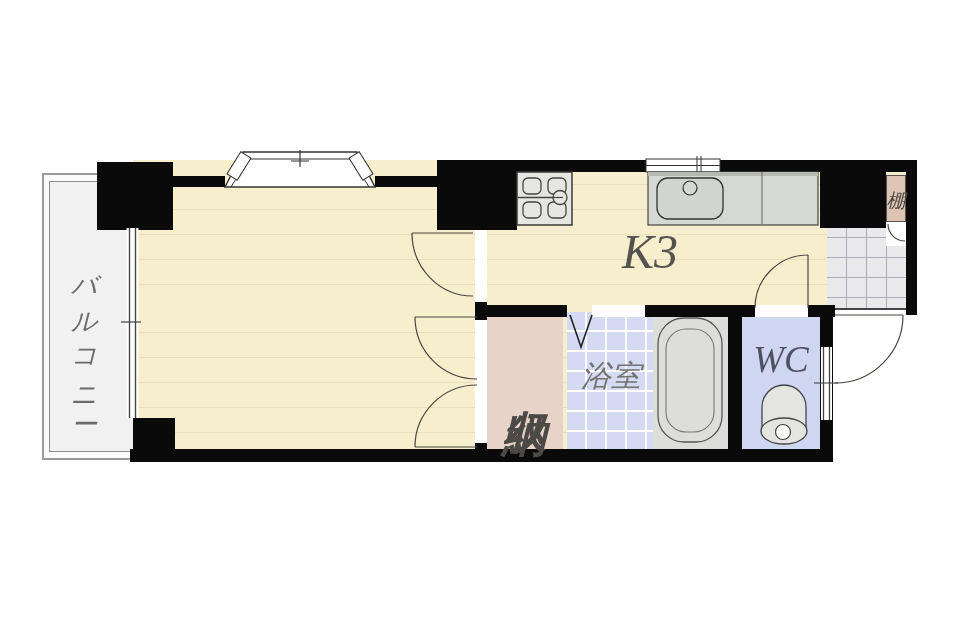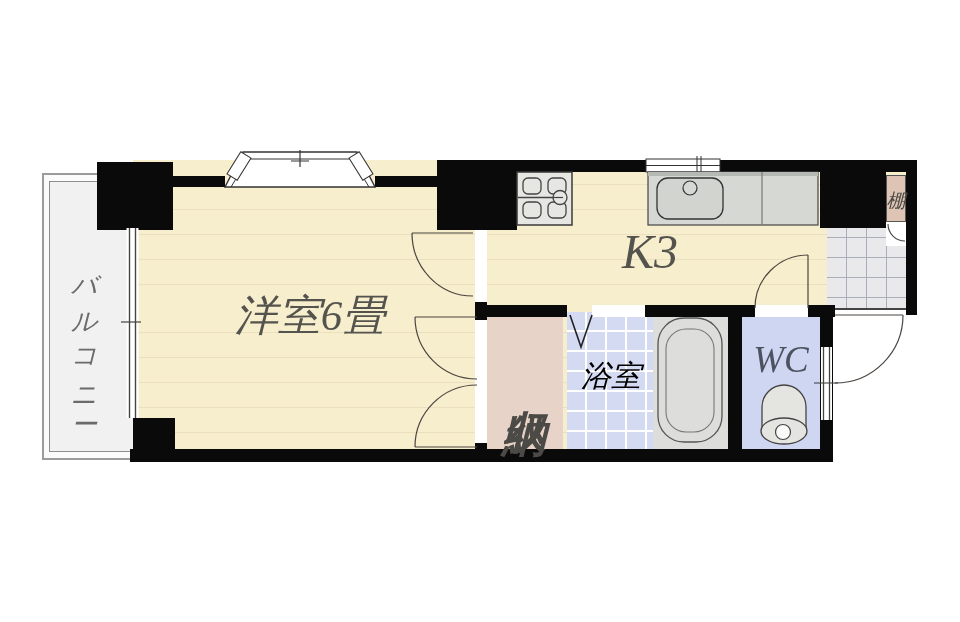--- a/index.html
+++ b/index.html
@@ -144,20 +144,19 @@
     </g>
 
     <g>
       <path d="M762,429 L762,407 A22,22 0 0 1 806,407 L806,429 Q806,433 801,433 L767,433 Q762,433 762,429 Z" fill="#e4e4e0" stroke="#444" stroke-width="1.3"></path>
       <ellipse cx="784" cy="431" rx="23" ry="13" fill="#e4e4e0" stroke="#444" stroke-width="1.3"></ellipse>
       <circle cx="783" cy="432" r="7.5" fill="#fafaf8" stroke="#444" stroke-width="1.2"></circle>
     </g>
   </svg>
 
   <div class="room-label v-label" style="left:62px;top:240px;width:44px;height:195px;font-size:26px;letter-spacing:9px;color:#6b6b6b;">バルコニー</div>
-  <div class="room-label" style="left:205px;top:288px;width:210px;height:56px;font-size:43px;">洋室6畳</div>
   <div class="room-label" style="left:595px;top:222px;width:110px;height:58px;font-size:48px;">K3</div>
   <div class="room-label v-label" style="left:496px;top:320px;width:56px;height:118px;font-size:44px;letter-spacing:4px;color:#4c4a46;font-weight:600;">収納</div>
-  <div class="room-label" style="left:570px;top:356px;width:82px;height:40px;font-size:30px;color:#000000;text-align:center;">浴室</div>
+  <div class="room-label" style="left:570px;top:356px;width:82px;height:40px;font-size:30px;color:#737373;text-align:center;">浴室</div>
   <div class="room-label" style="left:744px;top:336px;width:74px;height:46px;font-size:37px;color:#4c5260;">WC</div>
   <div class="room-label" style="left:884px;top:188px;width:24px;height:26px;font-size:19px;color:#4c4a46;">棚</div>
 
 </div>
 
 </body></html>

